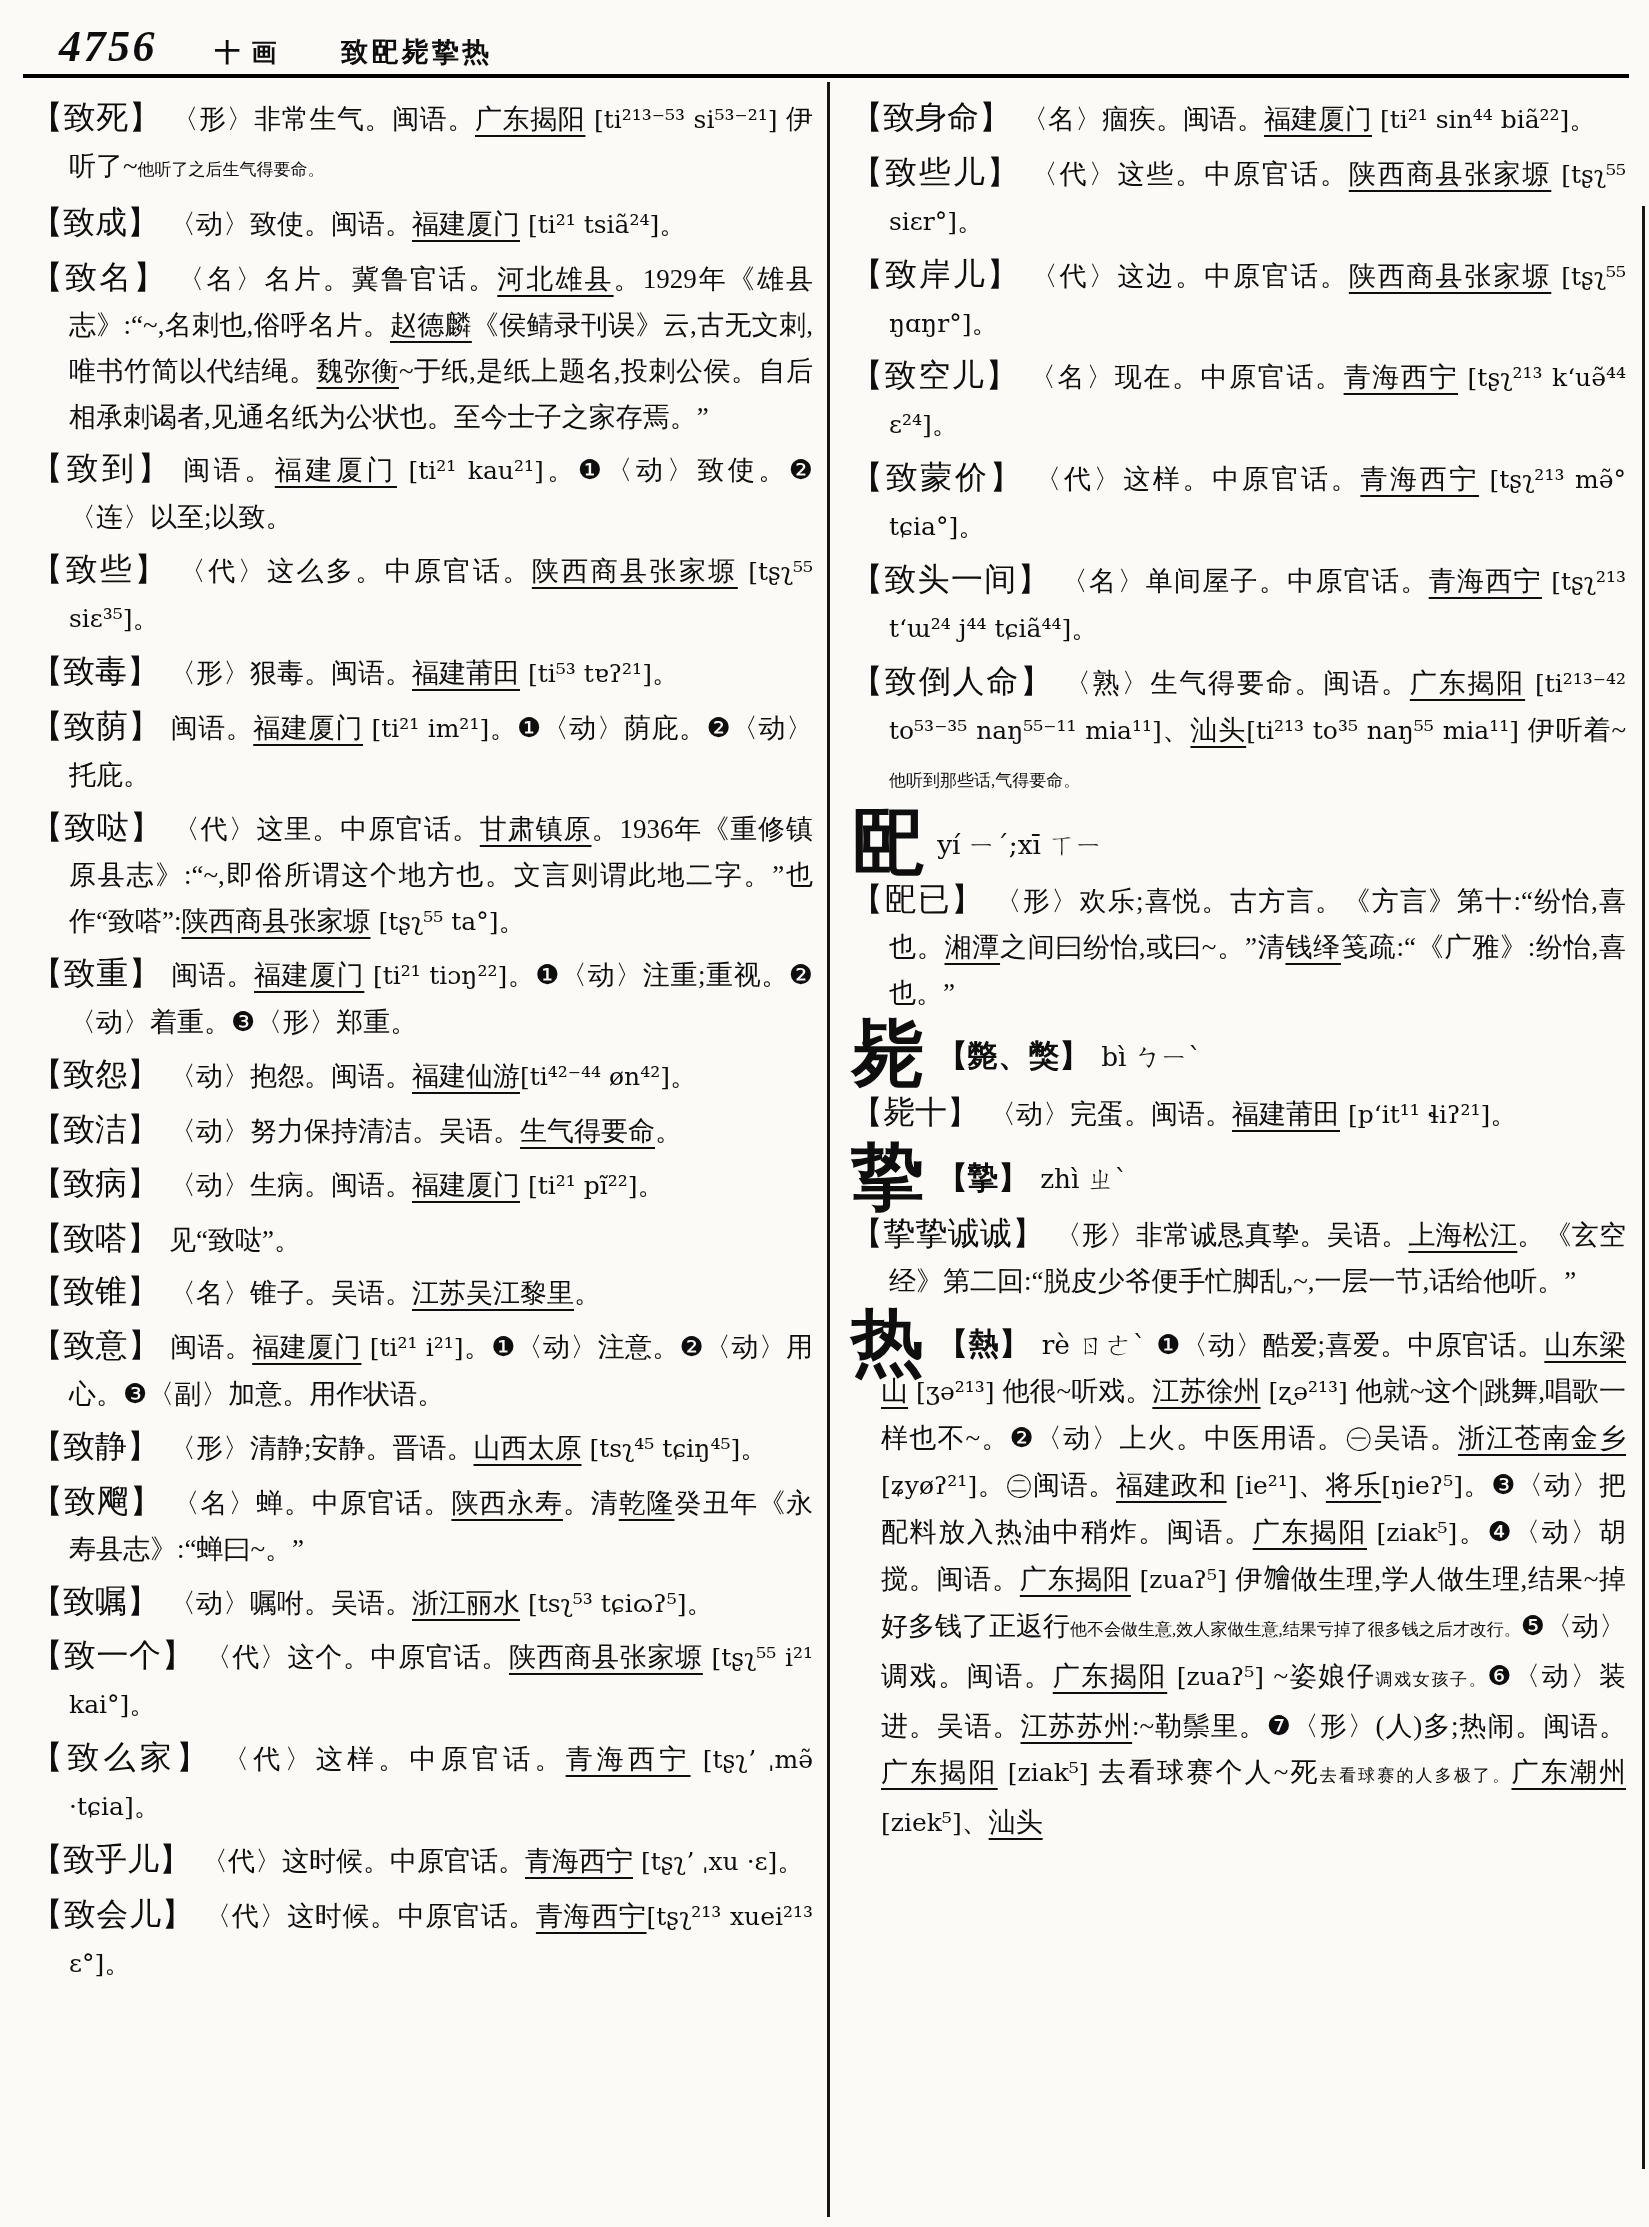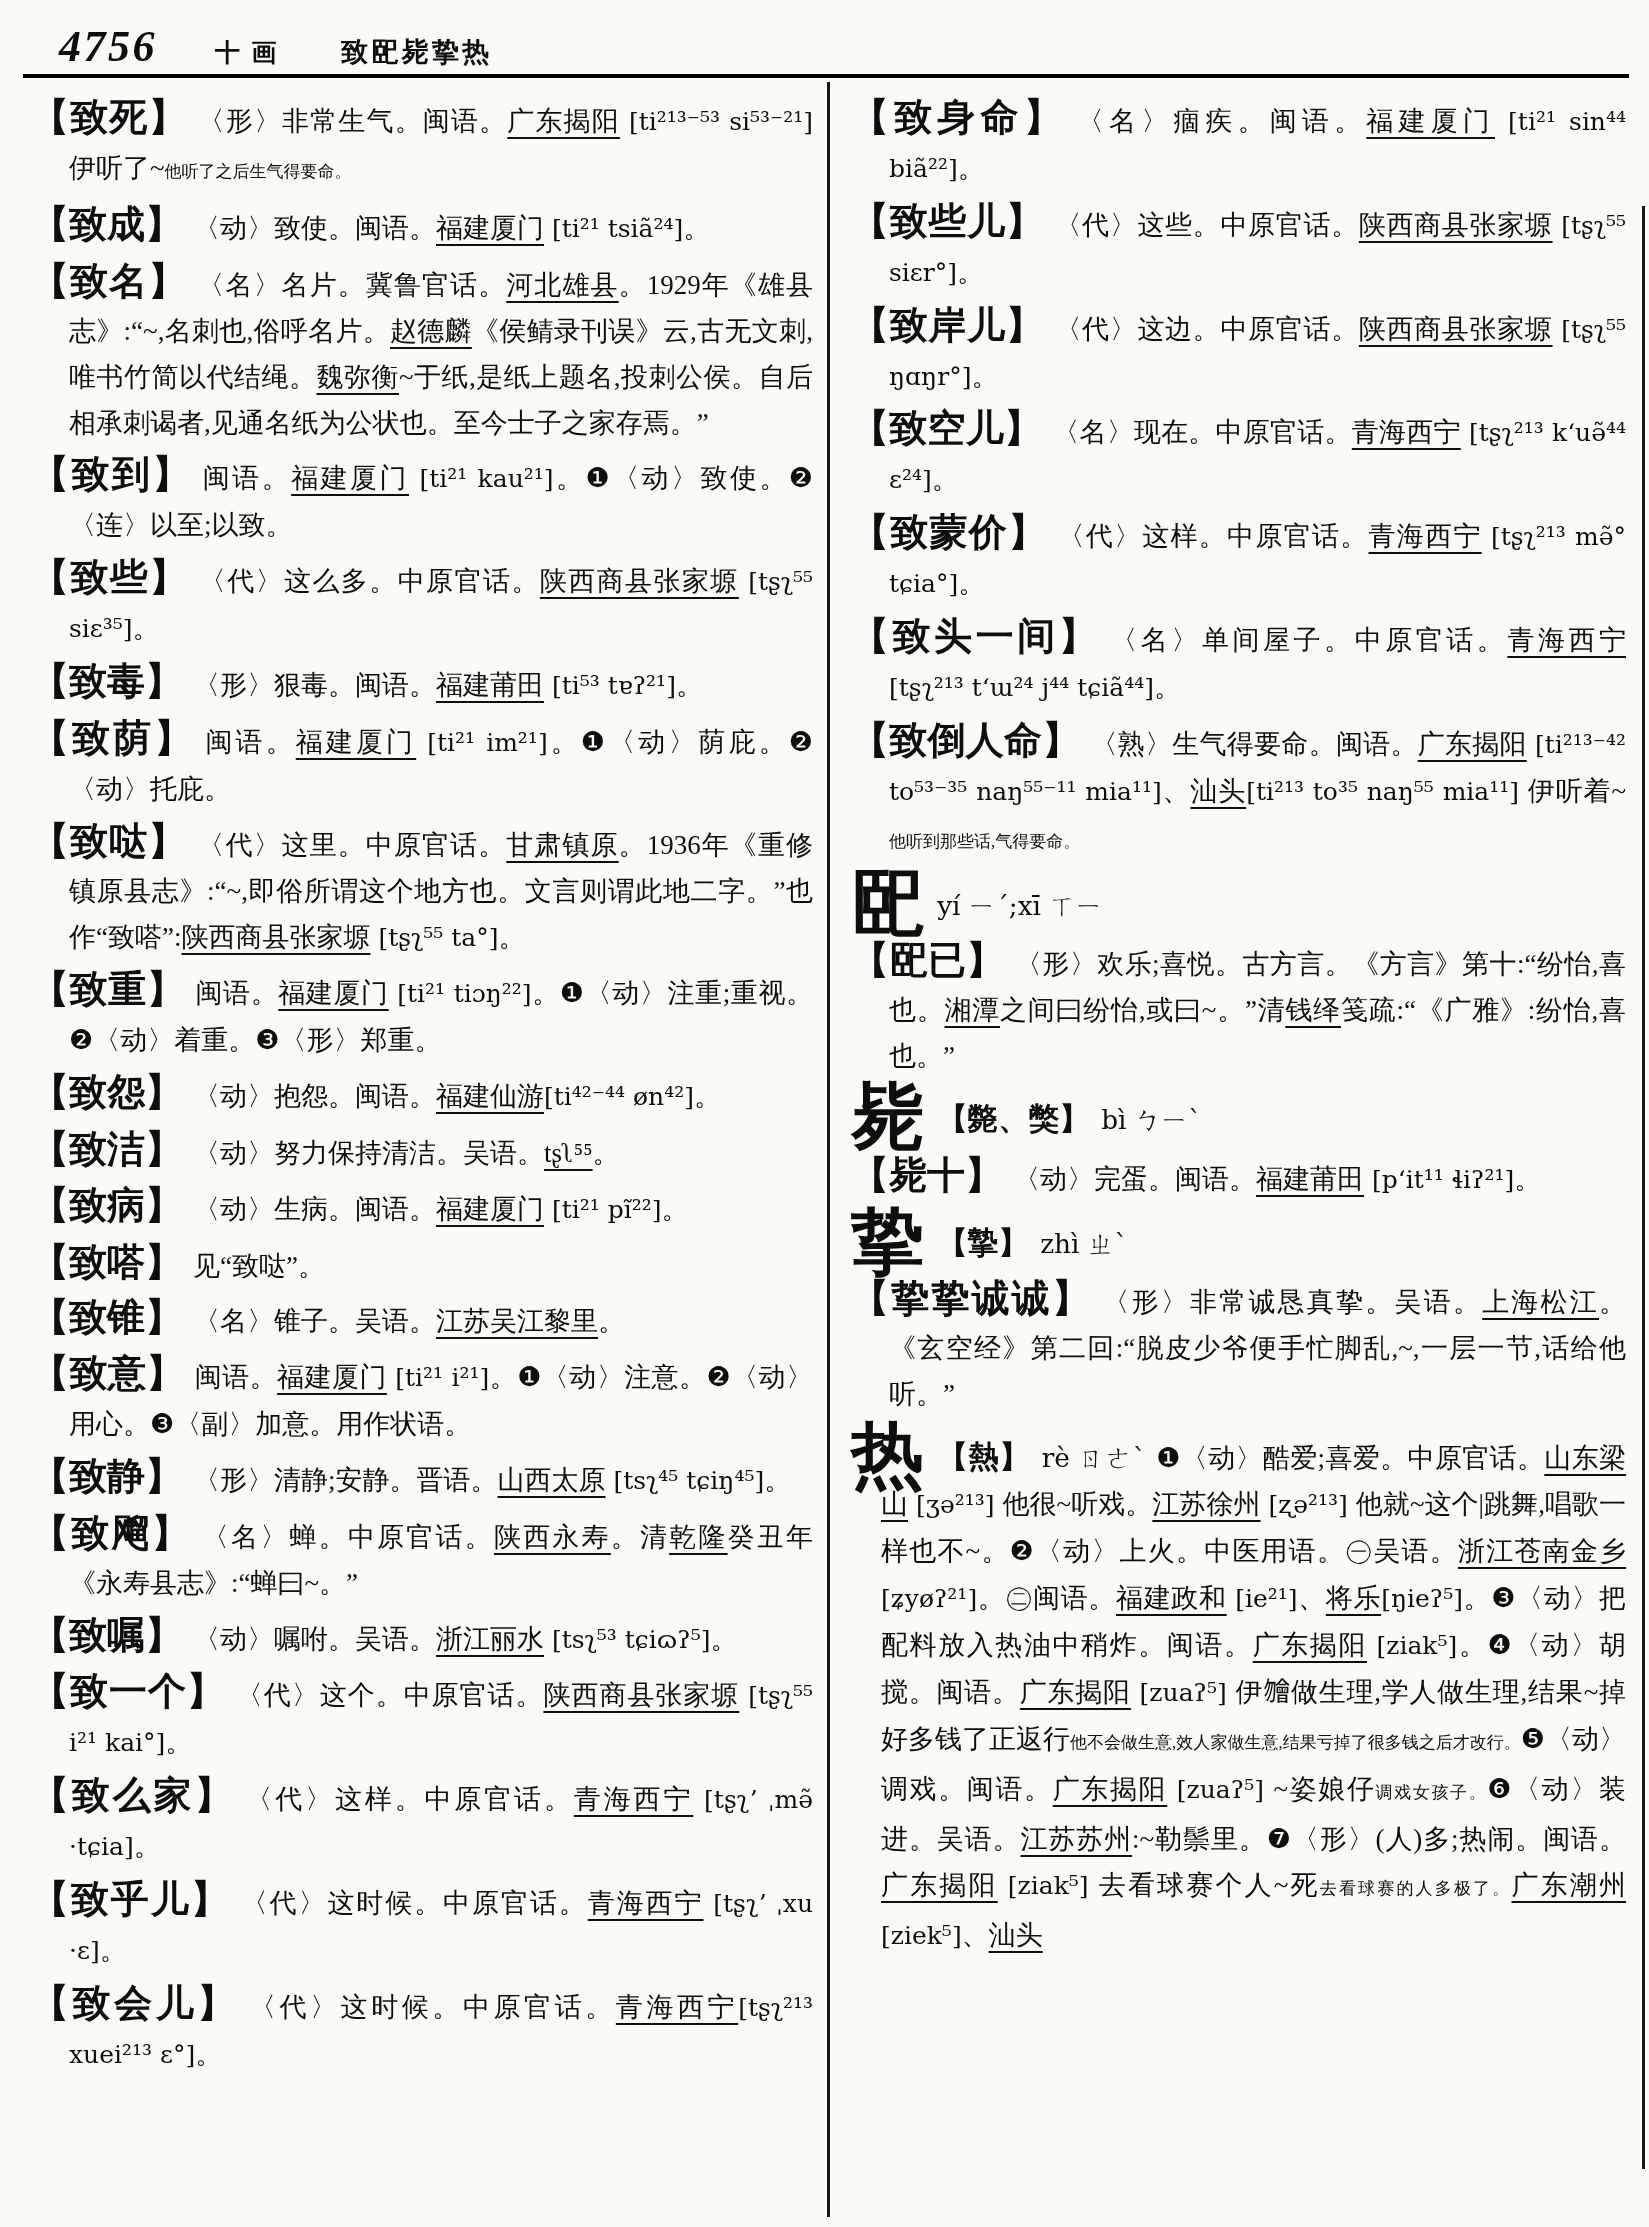--- a/index.html
+++ b/index.html
@@ -13,21 +13,21 @@
   .pagenum{font-weight:bold;font-style:italic;font-size:44px;letter-spacing:2.5px;margin-right:58px;}
   .sec{font-weight:bold;font-size:25px;margin-right:53px;letter-spacing:11.5px;margin-top:12px;}
   .headchars{font-weight:bold;font-size:27px;letter-spacing:3.3px;}
   .hrule{position:absolute;top:74px;left:23px;width:1606px;height:4.1px;background:#000;}
   .vrule{position:absolute;left:827px;top:82px;height:2135px;width:2.5px;background:#161616;}
   .edge{position:absolute;left:1642px;top:206px;height:1963px;width:2.5px;background:#161616;}
   .col{position:absolute;top:94px;font-size:27px;line-height:46px;text-align:justify;}
   #col-left{left:31px;width:782px;}
   #col-right{left:851px;width:775px;}
   .entry{padding-left:38px;text-indent:-38px;margin:0 0 5.8px 0;}
-  .hw{font-weight:bold;font-size:38px;margin-right:10px;}
+  .hw{font-weight:normal;font-size:32px;margin-right:10px;}
   .seg-p{}
   .seg-pl{text-decoration:underline;text-decoration-thickness:2.1px;text-underline-offset:6.6px;}
   .seg-ph{font-family:"DejaVu Serif","DejaVu Sans",serif;font-size:25px;}
   .seg-sm{font-size:17px;}
   .headblock{padding-left:30px;text-indent:-30px;margin:13.2px 0 8.2px 0;}
   .big{font-size:73px;font-weight:bold;line-height:51px;vertical-align:-13.2px;margin-right:13.2px;letter-spacing:0;}
   .variants{font-weight:bold;font-size:30.5px;margin-right:11.5px;}
   .pron{font-family:"DejaVu Serif",serif;font-size:26.4px;margin-right:10px;}
 </style>
 </head>
@@ -45,21 +45,21 @@
     <div class="entry"><span class="hw">【致死】</span><span class="seg-p">〈形〉非常生气。闽语。</span><span class="seg-pl">广东揭阳</span><span class="seg-ph"> [ti²¹³⁻⁵³ si⁵³⁻²¹] </span><span class="seg-p">伊听了~</span><span class="seg-sm">他听了之后生气得要命。</span></div>
     <div class="entry"><span class="hw">【致成】</span><span class="seg-p">〈动〉致使。闽语。</span><span class="seg-pl">福建厦门</span><span class="seg-ph"> [ti²¹ tsiã²⁴]</span><span class="seg-p">。</span></div>
     <div class="entry"><span class="hw">【致名】</span><span class="seg-p">〈名〉名片。冀鲁官话。</span><span class="seg-pl">河北雄县</span><span class="seg-p">。1929年《雄县志》:“~,名刺也,俗呼名片。</span><span class="seg-pl">赵德麟</span><span class="seg-p">《侯鲭录刊误》云,古无文刺,唯书竹简以代结绳。</span><span class="seg-pl">魏弥衡</span><span class="seg-p">~于纸,是纸上题名,投刺公侯。自后相承刺谒者,见通名纸为公状也。至今士子之家存焉。”</span></div>
     <div class="entry"><span class="hw">【致到】</span><span class="seg-p">闽语。</span><span class="seg-pl">福建厦门</span><span class="seg-ph"> [ti²¹ kau²¹]</span><span class="seg-p">。❶〈动〉致使。❷〈连〉以至;以致。</span></div>
     <div class="entry"><span class="hw">【致些】</span><span class="seg-p">〈代〉这么多。中原官话。</span><span class="seg-pl">陕西商县张家塬</span><span class="seg-ph"> [tʂʅ⁵⁵ siɛ³⁵]</span><span class="seg-p">。</span></div>
     <div class="entry"><span class="hw">【致毒】</span><span class="seg-p">〈形〉狠毒。闽语。</span><span class="seg-pl">福建莆田</span><span class="seg-ph"> [ti⁵³ tɐʔ²¹]</span><span class="seg-p">。</span></div>
     <div class="entry"><span class="hw">【致荫】</span><span class="seg-p">闽语。</span><span class="seg-pl">福建厦门</span><span class="seg-ph"> [ti²¹ im²¹]</span><span class="seg-p">。❶〈动〉荫庇。❷〈动〉托庇。</span></div>
     <div class="entry"><span class="hw">【致哒】</span><span class="seg-p">〈代〉这里。中原官话。</span><span class="seg-pl">甘肃镇原</span><span class="seg-p">。1936年《重修镇原县志》:“~,即俗所谓这个地方也。文言则谓此地二字。”也作“致嗒”:</span><span class="seg-pl">陕西商县张家塬</span><span class="seg-ph"> [tʂʅ⁵⁵ ta°]</span><span class="seg-p">。</span></div>
     <div class="entry"><span class="hw">【致重】</span><span class="seg-p">闽语。</span><span class="seg-pl">福建厦门</span><span class="seg-ph"> [ti²¹ tiɔŋ²²]</span><span class="seg-p">。❶〈动〉注重;重视。❷〈动〉着重。❸〈形〉郑重。</span></div>
     <div class="entry"><span class="hw">【致怨】</span><span class="seg-p">〈动〉抱怨。闽语。</span><span class="seg-pl">福建仙游</span><span class="seg-ph">[ti⁴²⁻⁴⁴ øn⁴²]</span><span class="seg-p">。</span></div>
-    <div class="entry"><span class="hw">【致洁】</span><span class="seg-p">〈动〉努力保持清洁。吴语。</span><span class="seg-pl">tʂʅ⁵⁵</span><span class="seg-p">。</span></div>
+    <div class="entry"><span class="hw">【致洁】</span><span class="seg-p">〈动〉努力保持清洁。吴语。</span><span class="seg-pl">生气得要命</span><span class="seg-p">。</span></div>
     <div class="entry"><span class="hw">【致病】</span><span class="seg-p">〈动〉生病。闽语。</span><span class="seg-pl">福建厦门</span><span class="seg-ph"> [ti²¹ pĩ²²]</span><span class="seg-p">。</span></div>
     <div class="entry"><span class="hw">【致嗒】</span><span class="seg-p">见“致哒”。</span></div>
     <div class="entry"><span class="hw">【致锥】</span><span class="seg-p">〈名〉锥子。吴语。</span><span class="seg-pl">江苏吴江黎里</span><span class="seg-p">。</span></div>
     <div class="entry"><span class="hw">【致意】</span><span class="seg-p">闽语。</span><span class="seg-pl">福建厦门</span><span class="seg-ph"> [ti²¹ i²¹]</span><span class="seg-p">。❶〈动〉注意。❷〈动〉用心。❸〈副〉加意。用作状语。</span></div>
     <div class="entry"><span class="hw">【致静】</span><span class="seg-p">〈形〉清静;安静。晋语。</span><span class="seg-pl">山西太原</span><span class="seg-ph"> [tsʅ⁴⁵ tɕiŋ⁴⁵]</span><span class="seg-p">。</span></div>
     <div class="entry"><span class="hw">【致飗】</span><span class="seg-p">〈名〉蝉。中原官话。</span><span class="seg-pl">陕西永寿</span><span class="seg-p">。清</span><span class="seg-pl">乾隆</span><span class="seg-p">癸丑年《永寿县志》:“蝉曰~。”</span></div>
     <div class="entry"><span class="hw">【致嘱】</span><span class="seg-p">〈动〉嘱咐。吴语。</span><span class="seg-pl">浙江丽水</span><span class="seg-ph"> [tsʅ⁵³ tɕiɷʔ⁵]</span><span class="seg-p">。</span></div>
     <div class="entry"><span class="hw">【致一个】</span><span class="seg-p">〈代〉这个。中原官话。</span><span class="seg-pl">陕西商县张家塬</span><span class="seg-ph"> [tʂʅ⁵⁵ i²¹ kai°]</span><span class="seg-p">。</span></div>
     <div class="entry"><span class="hw">【致么家】</span><span class="seg-p">〈代〉这样。中原官话。</span><span class="seg-pl">青海西宁</span><span class="seg-ph"> [tʂʅʼ ˌmə̃ ·tɕia]</span><span class="seg-p">。</span></div>
     <div class="entry"><span class="hw">【致乎儿】</span><span class="seg-p">〈代〉这时候。中原官话。</span><span class="seg-pl">青海西宁</span><span class="seg-ph"> [tʂʅʼ ˌxu ·ɛ]</span><span class="seg-p">。</span></div>

